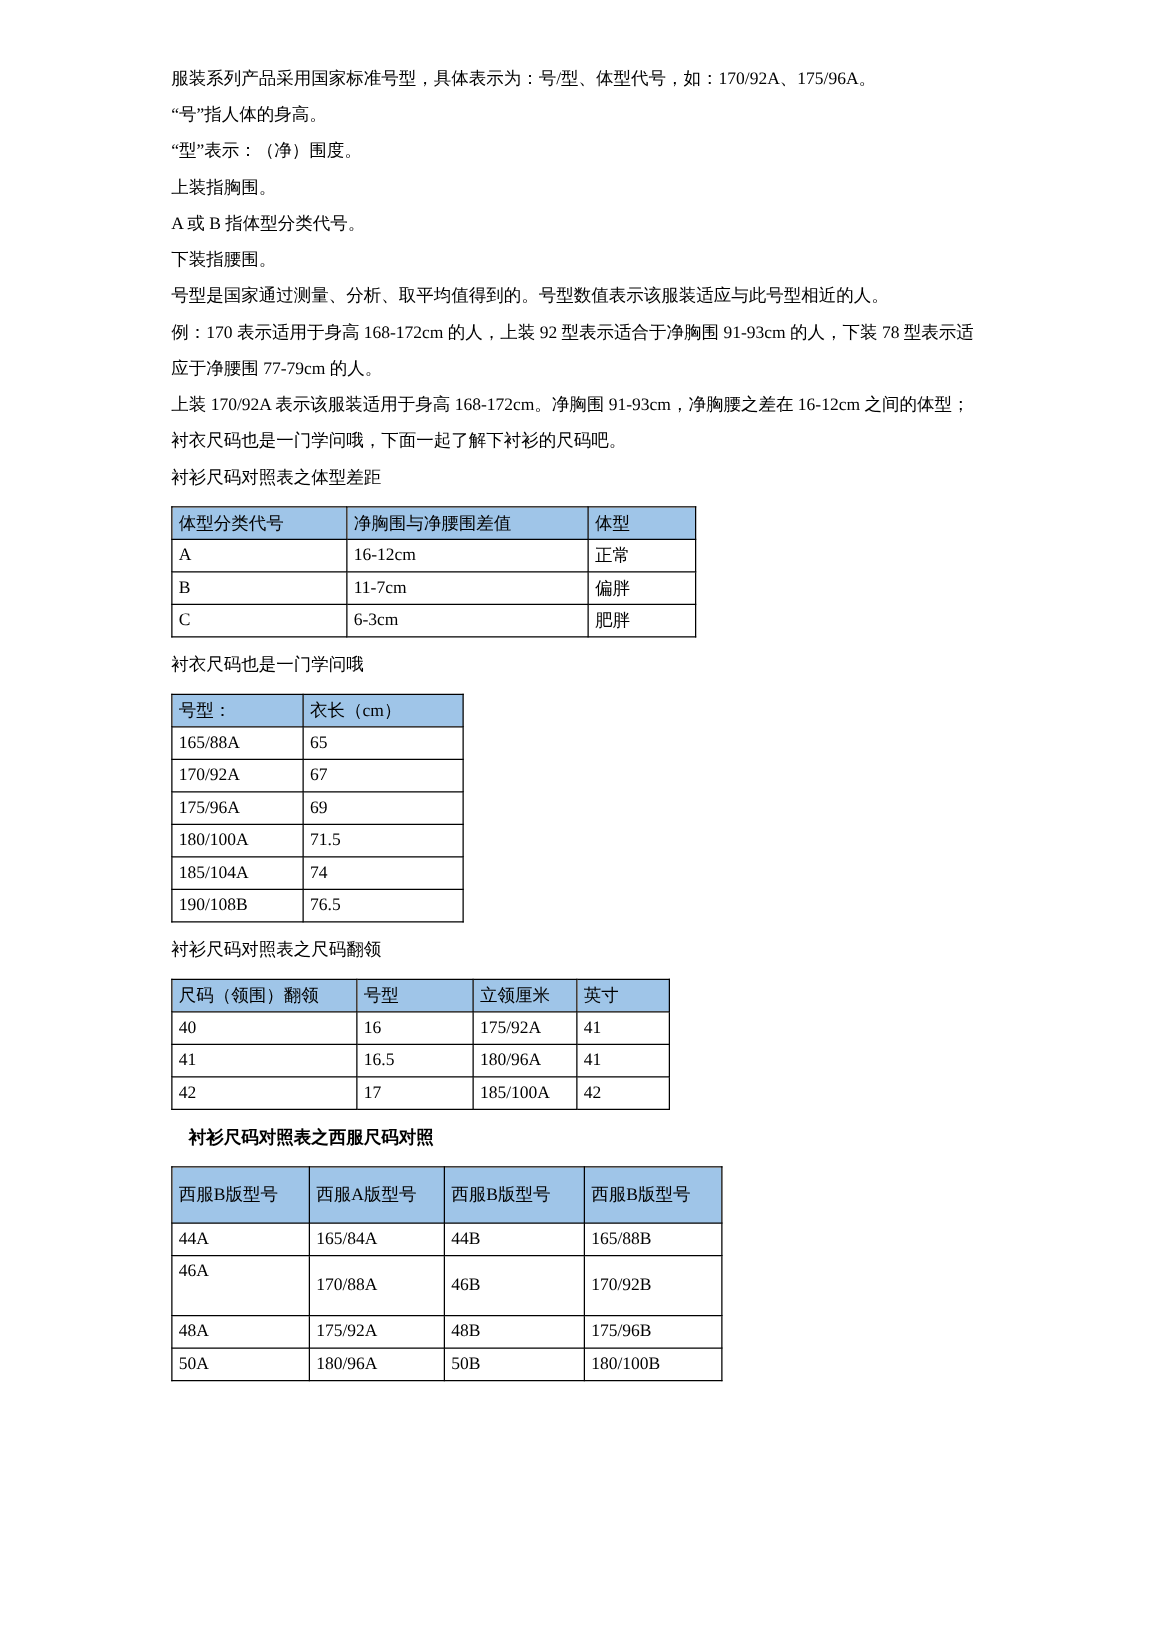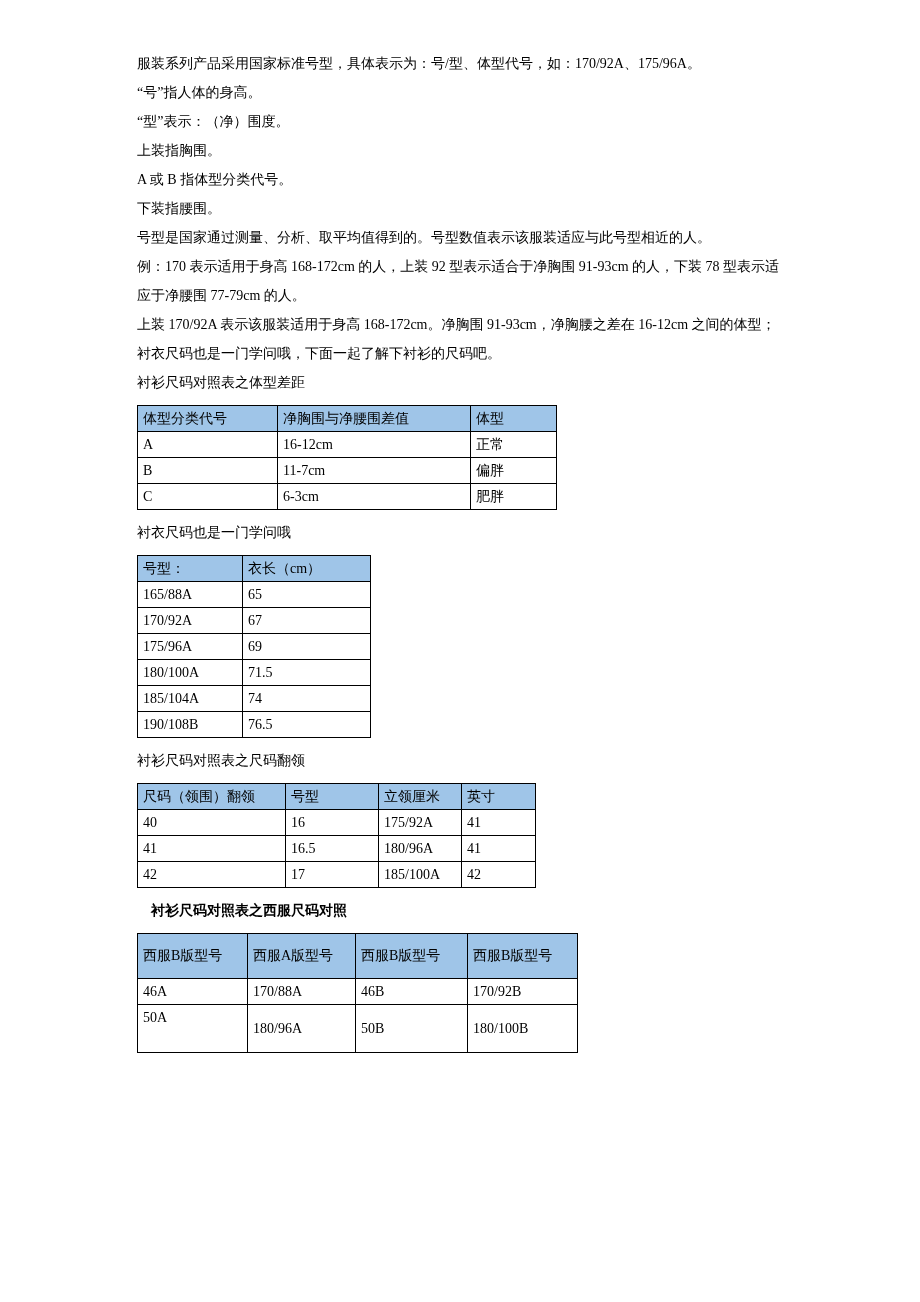--- a/index.html
+++ b/index.html
@@ -201,26 +201,38 @@
       <thead>
         <tr>
           <th>西服B版型号</th>
           <th>西服A版型号</th>
           <th>西服B版型号</th>
           <th>西服B版型号</th>
         </tr>
       </thead>
       <tbody>
         <tr>
+          <td>44A</td>
+          <td>165/84A</td>
+          <td>44B</td>
+          <td>165/88B</td>
+        </tr>
+        <tr>
           <td>46A</td>
           <td>170/88A</td>
           <td>46B</td>
           <td>170/92B</td>
         </tr>
         <tr>
+          <td>48A</td>
+          <td>175/92A</td>
+          <td>48B</td>
+          <td>175/96B</td>
+        </tr>
+        <tr>
           <td>50A</td>
           <td>180/96A</td>
           <td>50B</td>
           <td>180/100B</td>
         </tr>
       </tbody>
     </table>
 
 </div>
 

